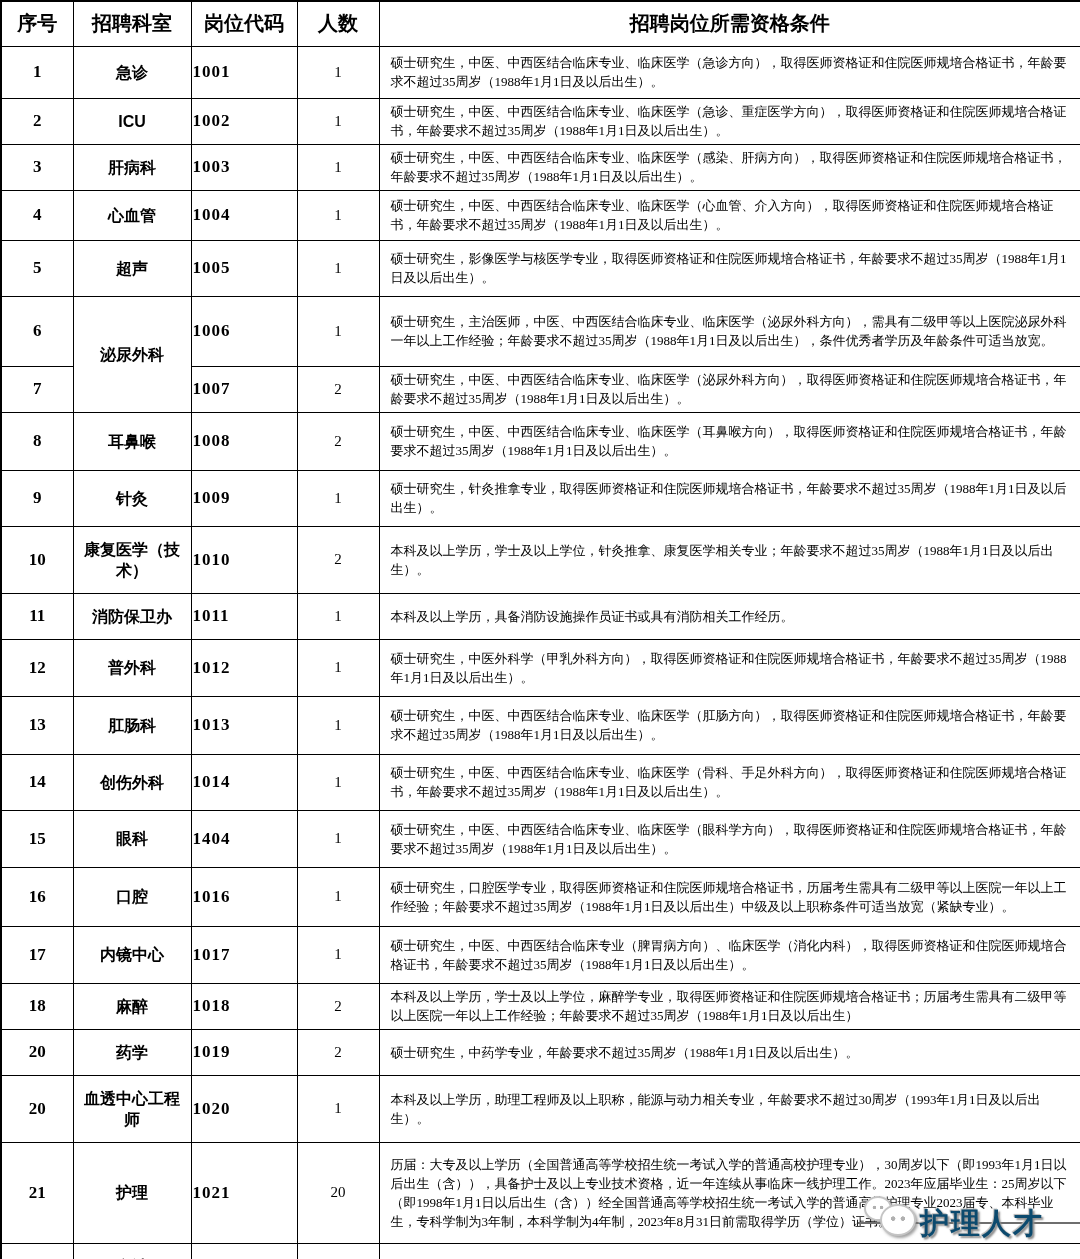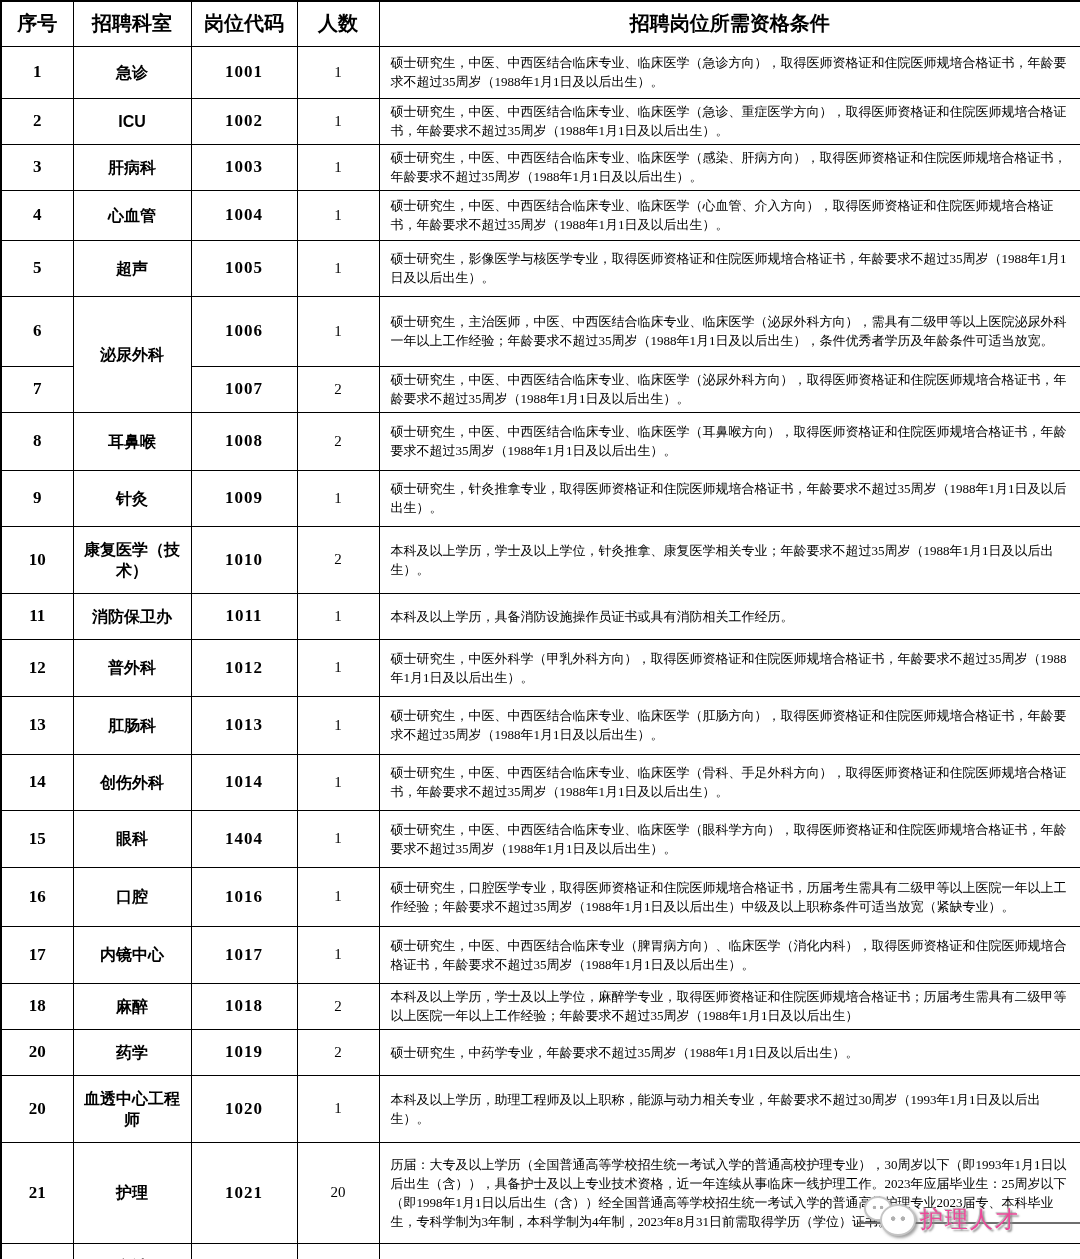--- a/index.html
+++ b/index.html
@@ -12,21 +12,21 @@
            word-break:break-all; }
 
   thead tr { height:45px; }
   thead th { font-family:"Liberation Sans","DejaVu Sans",sans-serif;
              font-weight:bold; font-size:20px; text-align:center; }
 
   .c-no    { font-size:17px; font-weight:bold; text-align:center; }
   .c-dept  { font-family:"Liberation Sans","DejaVu Sans",sans-serif;
              font-weight:bold; font-size:16px; text-align:center;
              padding:12px 3px; line-height:21px; }
-  .c-code  { font-size:17px; font-weight:bold; text-align:center;
+  .c-code  { font-size:17px; font-weight:bold; 
              letter-spacing:1px; }
   .c-count { font-size:15px; text-align:center; }
   .c-req   { font-size:13px; line-height:19px; text-align:left;
              padding:1px 11px; }
   .total-count { font-weight:bold; font-size:16px; }
 
   
   #table-body tr:nth-child(1){height:52px}  #table-body tr:nth-child(2){height:44px}
   #table-body tr:nth-child(3){height:45px}  #table-body tr:nth-child(4){height:50px}
   #table-body tr:nth-child(5){height:56px}  #table-body tr:nth-child(6){height:70px}
@@ -47,21 +47,21 @@
   .bub { position:absolute; border-radius:50%; border:2px solid #c4c4c4;
          box-shadow:2px 2px 3px rgba(120,120,120,.7); }
   .b1 { left:6px; top:0; width:24px; height:21px;
         background:radial-gradient(circle at 35% 45%, #b0b0b0 1.5px, transparent 2px),
                    radial-gradient(circle at 65% 45%, #b0b0b0 1.5px, transparent 2px),#fff; }
   .b2 { left:22px; top:8px; width:32px; height:28px;
         background:radial-gradient(circle at 35% 45%, #b0b0b0 2px, transparent 2.5px),
                    radial-gradient(circle at 65% 45%, #b0b0b0 2px, transparent 2.5px),#fff; }
   .wm-text { position:absolute; left:62px; top:8px;
              font-family:"Liberation Sans","DejaVu Sans",sans-serif;
-             font-weight:normal; font-size:23px; letter-spacing:2px; color:#ec4899;
+             font-weight:bold; font-size:29px; letter-spacing:2px; color:#0c4a6e;
              text-shadow:2px 2px 2px #8c8c8c, -1px -1px 1px #b5b5b5; }
 </style>
 </head>
 <body>
 
 <table>
   <colgroup>
     <col style="width:72px">
       <col style="width:118px">
       <col style="width:106px">

